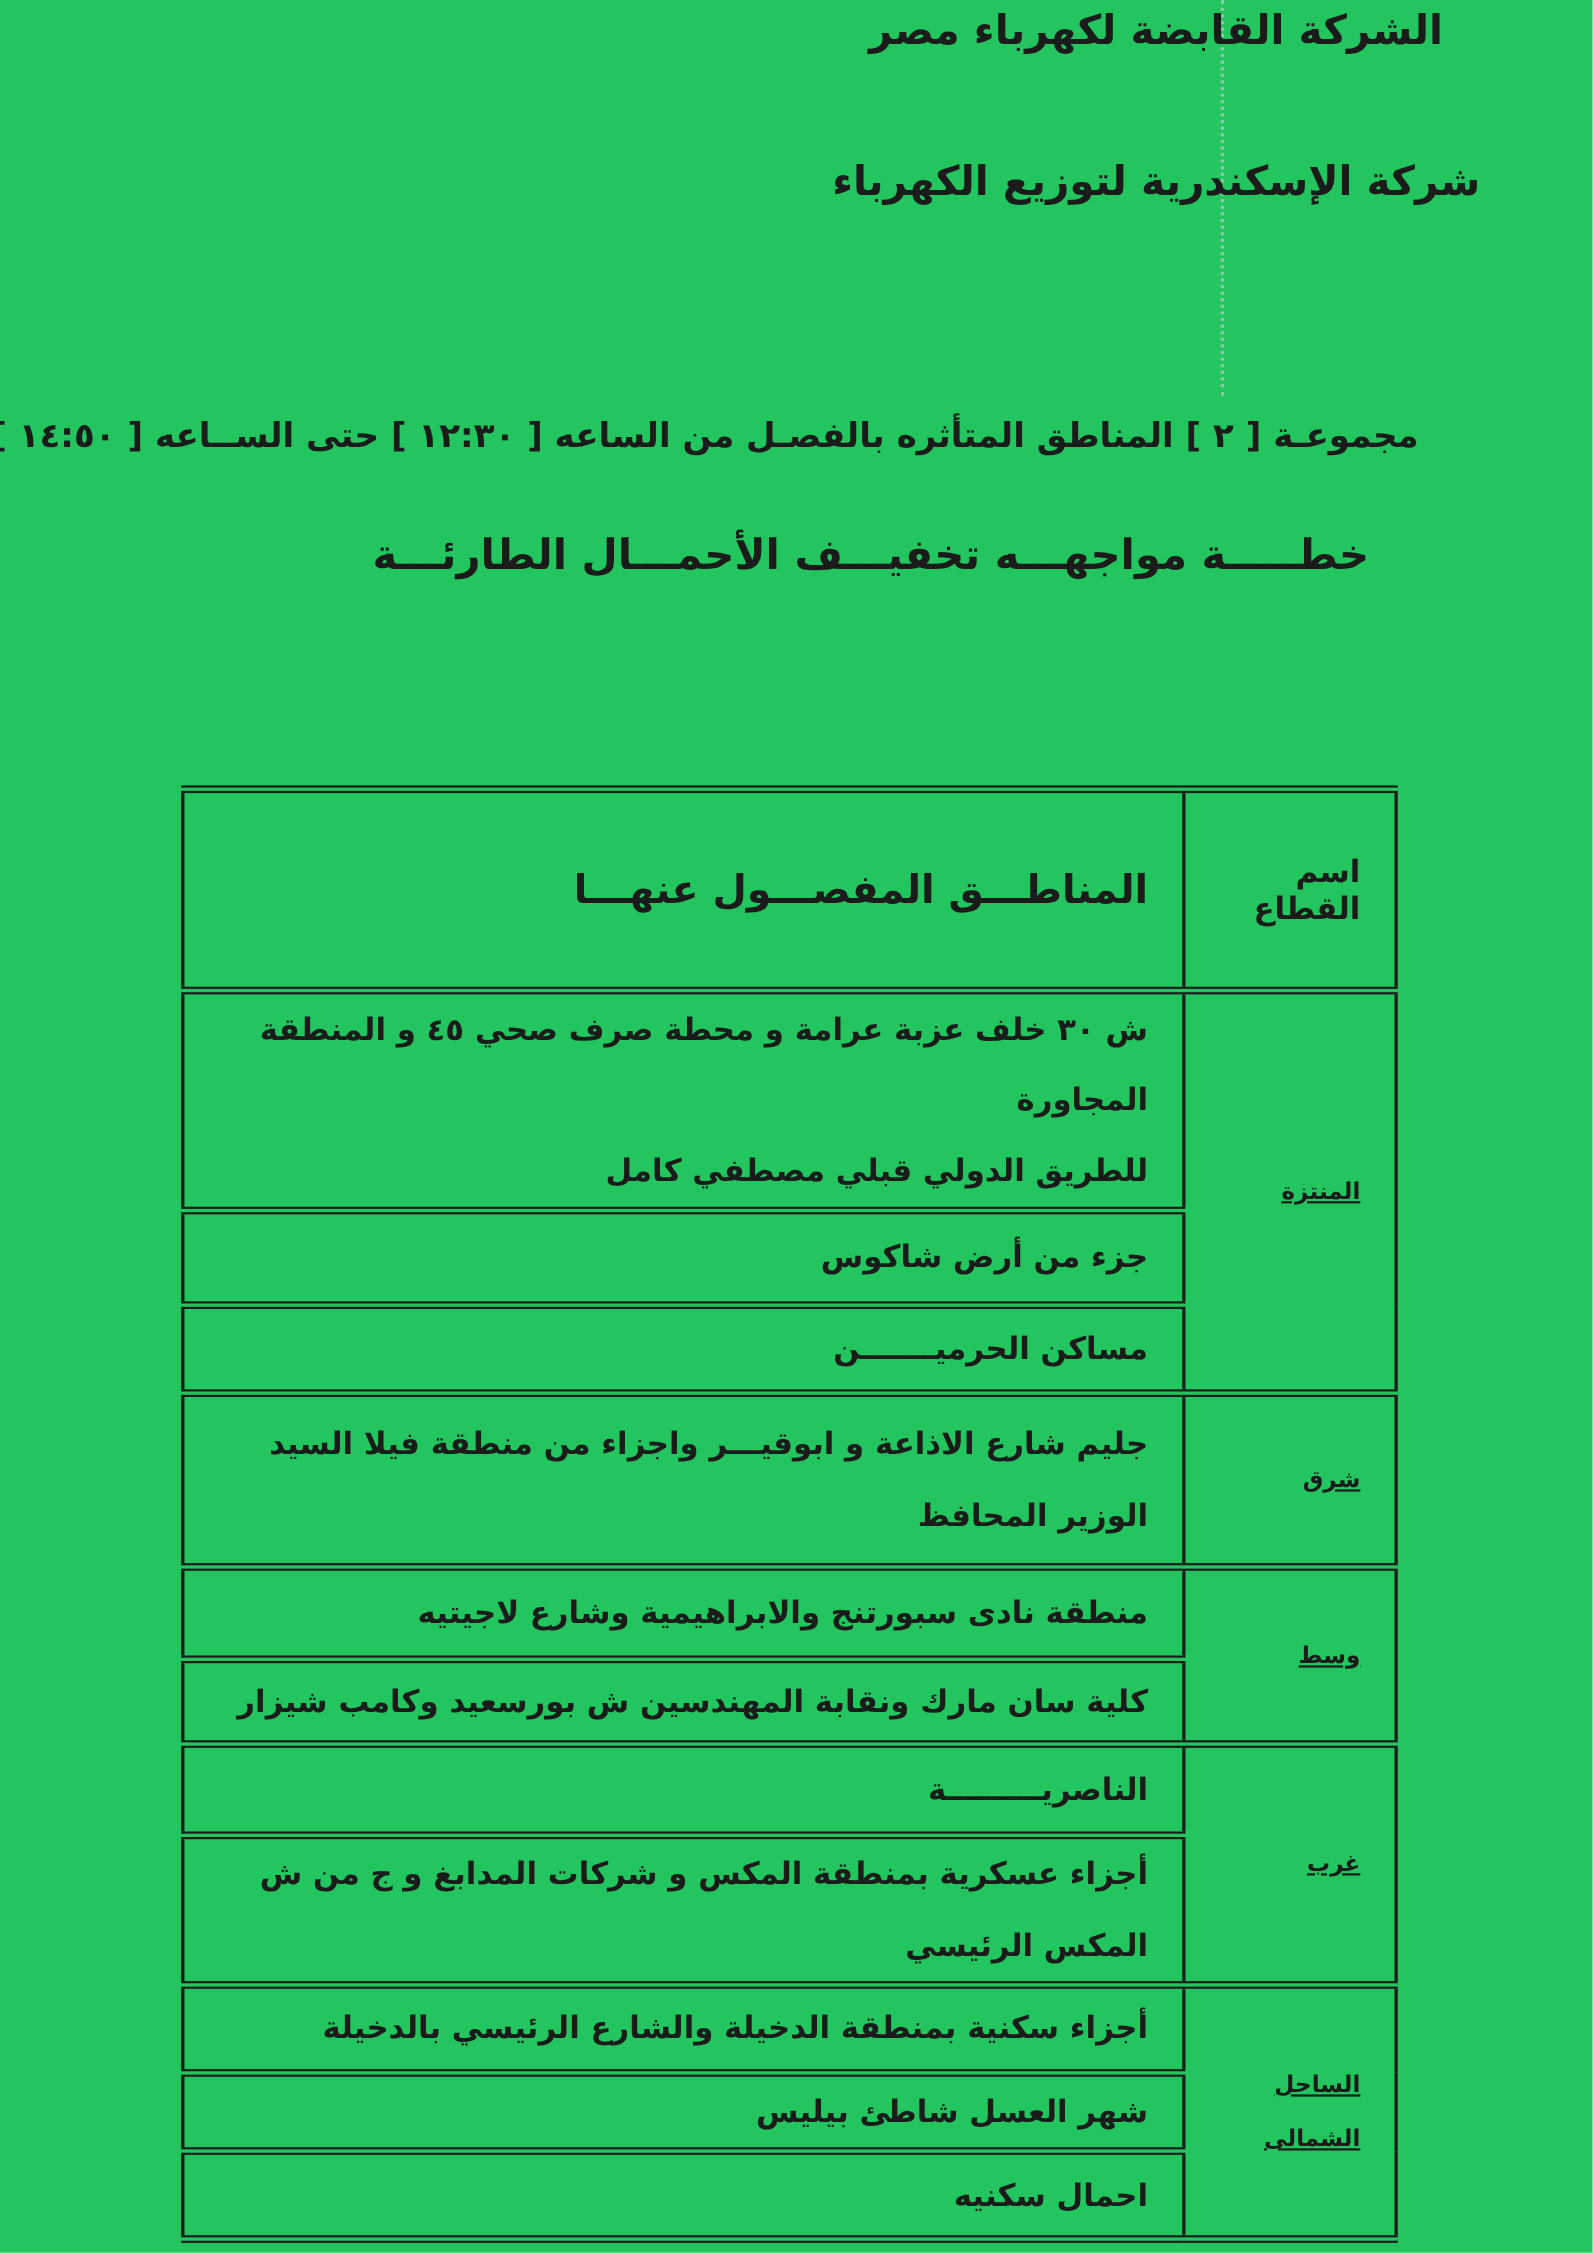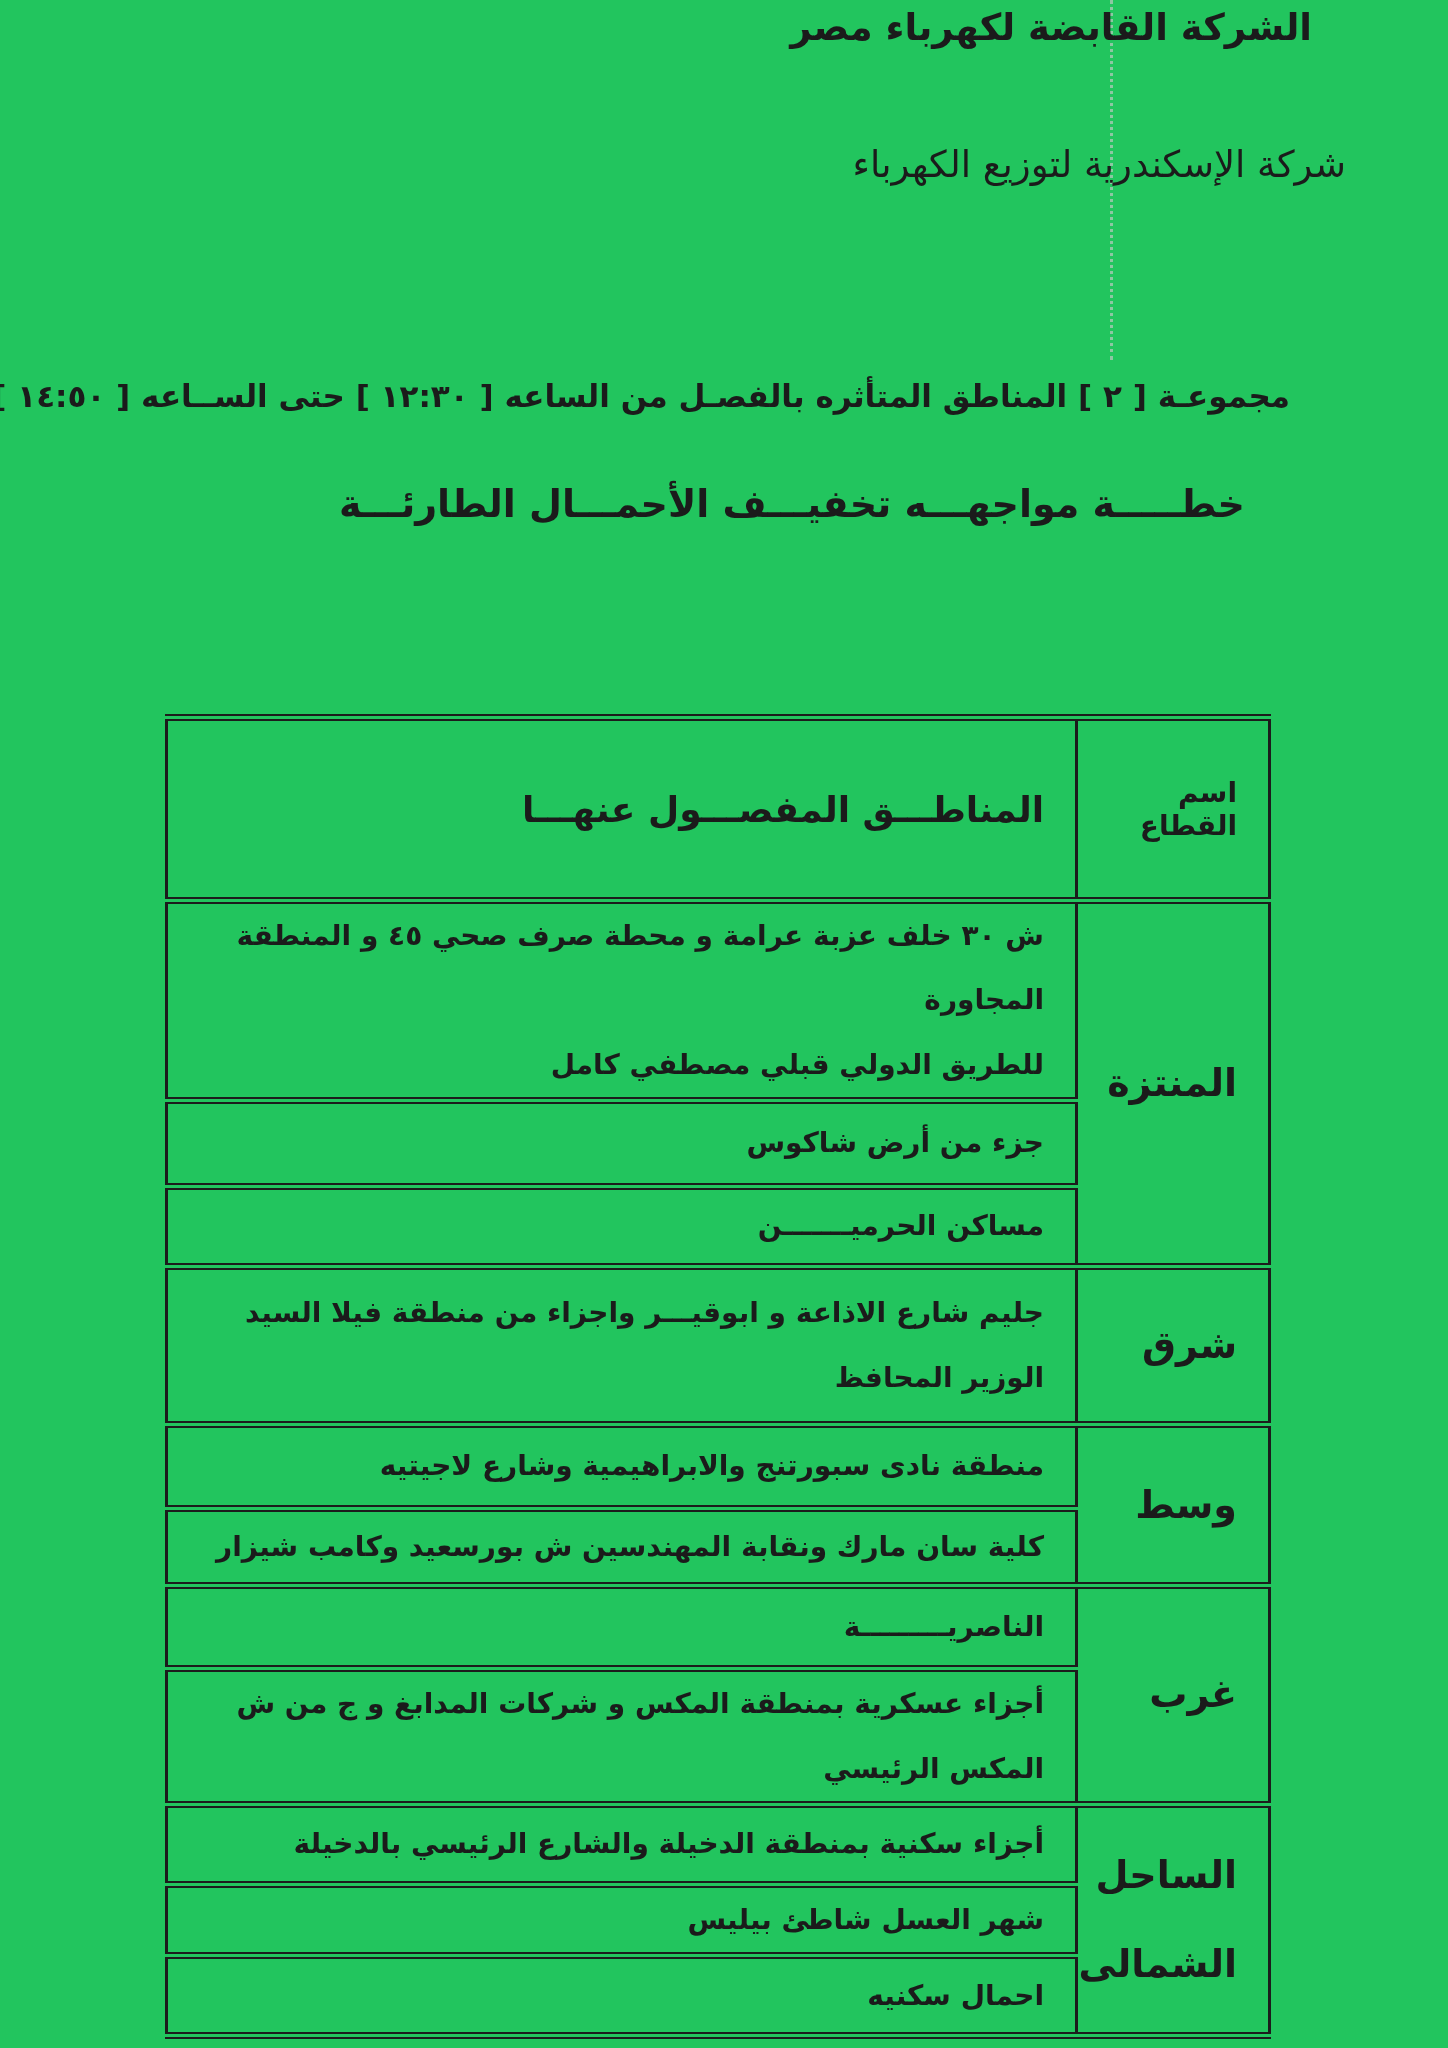--- a/index.html
+++ b/index.html
@@ -18,21 +18,21 @@
     position:absolute;left:1110px;top:0;height:360px;width:0;
     border-left:3px dotted #c9c9c9;opacity:.65;
   }
 
   .company-1{
     position:absolute;top:6px;right:136px;
     font-size:37px;font-weight:bold;white-space:nowrap;
   }
   .company-2{
     position:absolute;top:143px;right:102px;
-    font-size:37px;font-weight:normal;white-space:nowrap;
+    font-size:37px;font-weight:bold;white-space:nowrap;
   }
   .group-line{
     position:absolute;top:378px;right:158px;
     font-size:31px;font-weight:bold;white-space:nowrap;direction:rtl;
   }
   .plan-title{
     position:absolute;top:482px;right:203px;
     font-size:38px;font-weight:bold;white-space:nowrap;direction:rtl;
   }
 
@@ -51,21 +51,21 @@
     border-left:3px solid #1c1c1c;
     border-right:3px solid #1c1c1c;
     vertical-align:middle;
     font-weight:bold;
     padding:0 31px;
     overflow:hidden;
   }
   td.th-sector{font-size:28px;}
   td.th-areas{font-size:36px;letter-spacing:1px;}
   td.area{font-size:28px;white-space:pre-line;line-height:2.3;}
-  td.sector{font-size:38px;white-space:pre-line;line-height:2.35;}
+  td.sector{font-size:21px;white-space:pre-line;line-height:2.35;text-decoration:underline;}
 </style>
 </head>
 <body>
 
 <div class="page">
 
   <div class="scan-artifact"></div>
 
   <div class="company-1">الشركة القابضة لكهرباء مصر</div>
 

